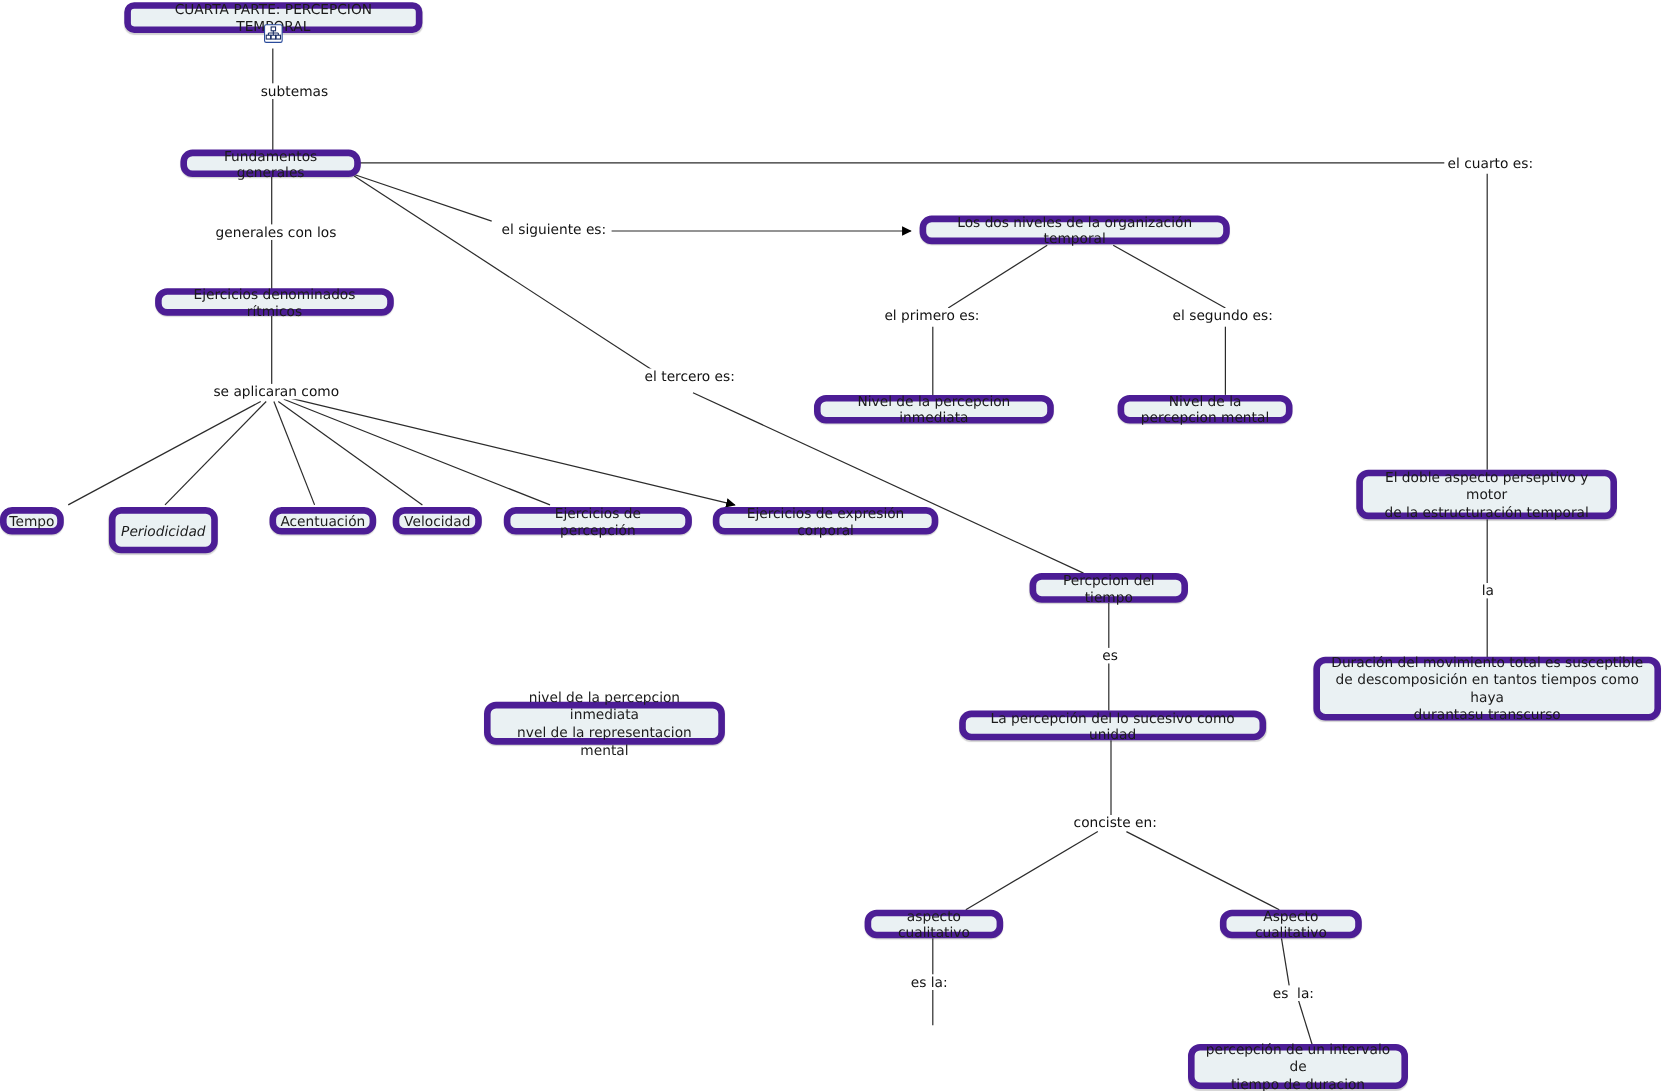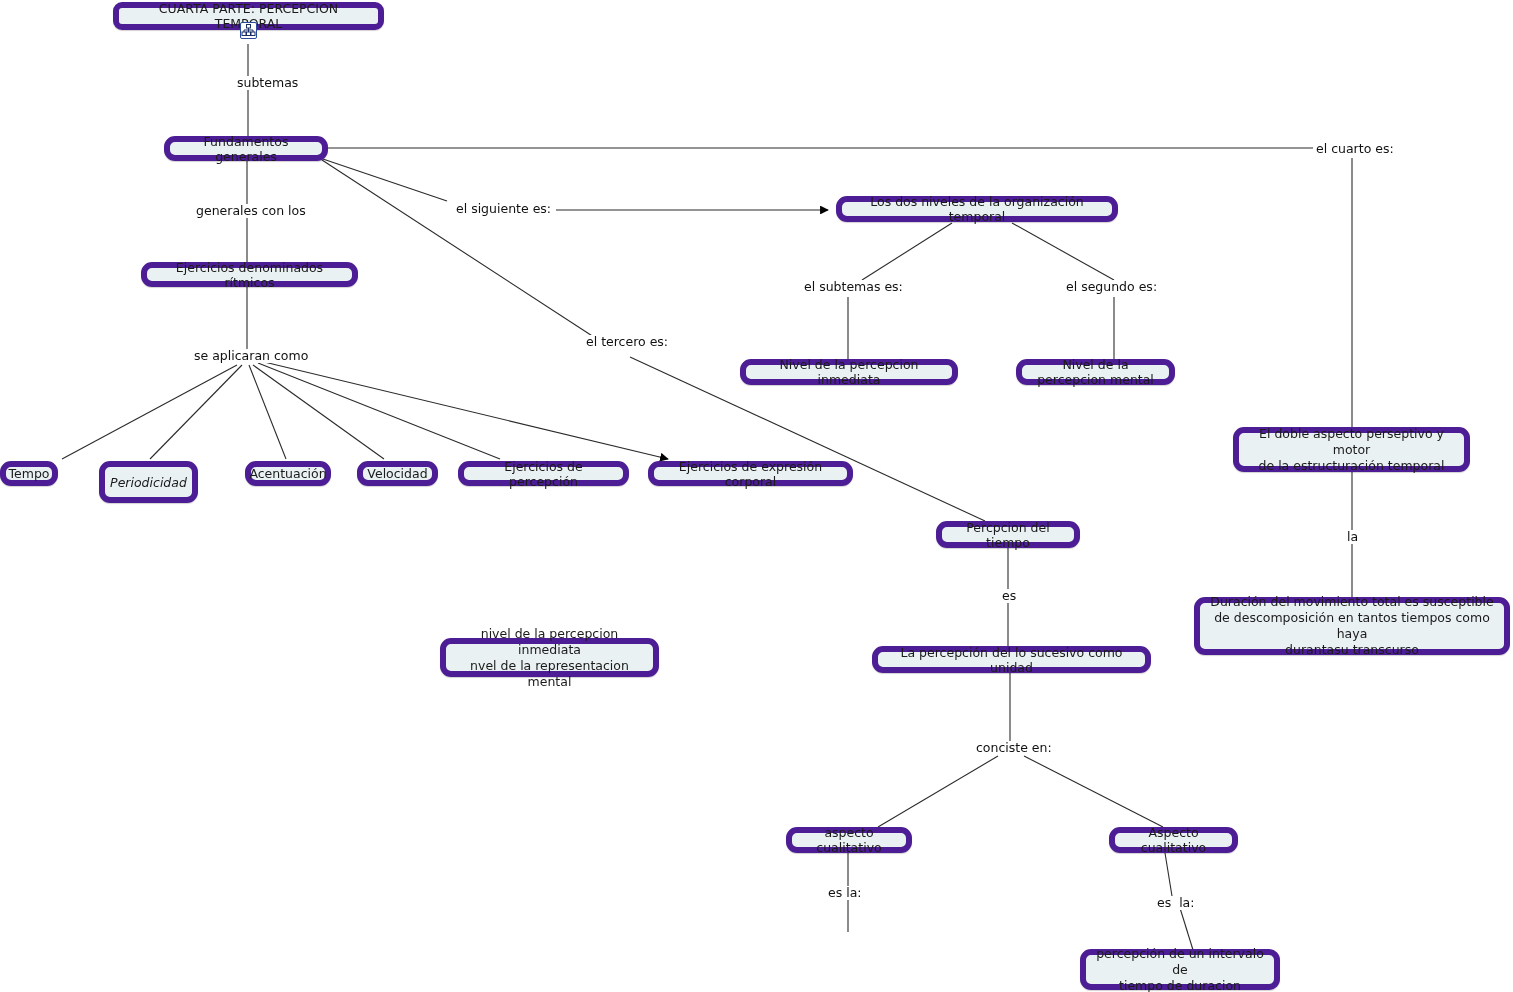--- a/index.html
+++ b/index.html
@@ -151,21 +151,21 @@
   </div>
 
   <div class="node" style="left:164px; top:136px; width:164px; height:25px;">Fundamentos generales</div>
 
   <div class="node" style="left:141px; top:262px; width:217px; height:25px;">Ejercicios denominados rítmicos</div>
 
   <div class="node" style="left:0px; top:461px; width:58px; height:25px;">Tempo</div>
 
   <div class="node" style="left:99px; top:461px; width:99px; height:42px;font-style:italic;">Periodicidad</div>
 
-  <div class="node" style="left:245px; top:461px; width:86px; height:25px;">Acentuación</div>
+  <div class="node" style="left:245px; top:461px; width:97px; height:25px;">Acentuación</div>
 
   <div class="node" style="left:357px; top:461px; width:81px; height:25px;">Velocidad</div>
 
   <div class="node" style="left:458px; top:461px; width:171px; height:25px;">Ejercicios de percepción</div>
 
   <div class="node" style="left:648px; top:461px; width:205px; height:25px;">Ejercicios de expresión corporal</div>
 
   <div class="node" style="left:836px; top:196px; width:282px; height:26px;">Los dos niveles de la organización temporal</div>
 
   <div class="node" style="left:740px; top:359px; width:218px; height:26px;">Nivel de la percepcion inmediata</div>
@@ -199,21 +199,21 @@
   <div class="linklabel" style="left:194px; top:204px;">generales con los</div>
 
   <div class="linklabel" style="left:454px; top:202px;">el siguiente es:</div>
 
   <div class="linklabel" style="left:584px; top:335px;">el tercero es:</div>
 
   <div class="linklabel" style="left:1314px; top:142px;">el cuarto es:</div>
 
   <div class="linklabel" style="left:192px; top:349px;">se aplicaran como</div>
 
-  <div class="linklabel" style="left:802px; top:280px;">el subtemas es:</div>
+  <div class="linklabel" style="left:802px; top:280px;">el primero es:</div>
 
   <div class="linklabel" style="left:1064px; top:280px;">el segundo es:</div>
 
   <div class="linklabel" style="left:1345px; top:530px;">la</div>
 
   <div class="linklabel" style="left:1000px; top:589px;">es</div>
 
   <div class="linklabel" style="left:974px; top:741px;">conciste en:</div>
 
   <div class="linklabel" style="left:826px; top:886px;">es la:</div>

